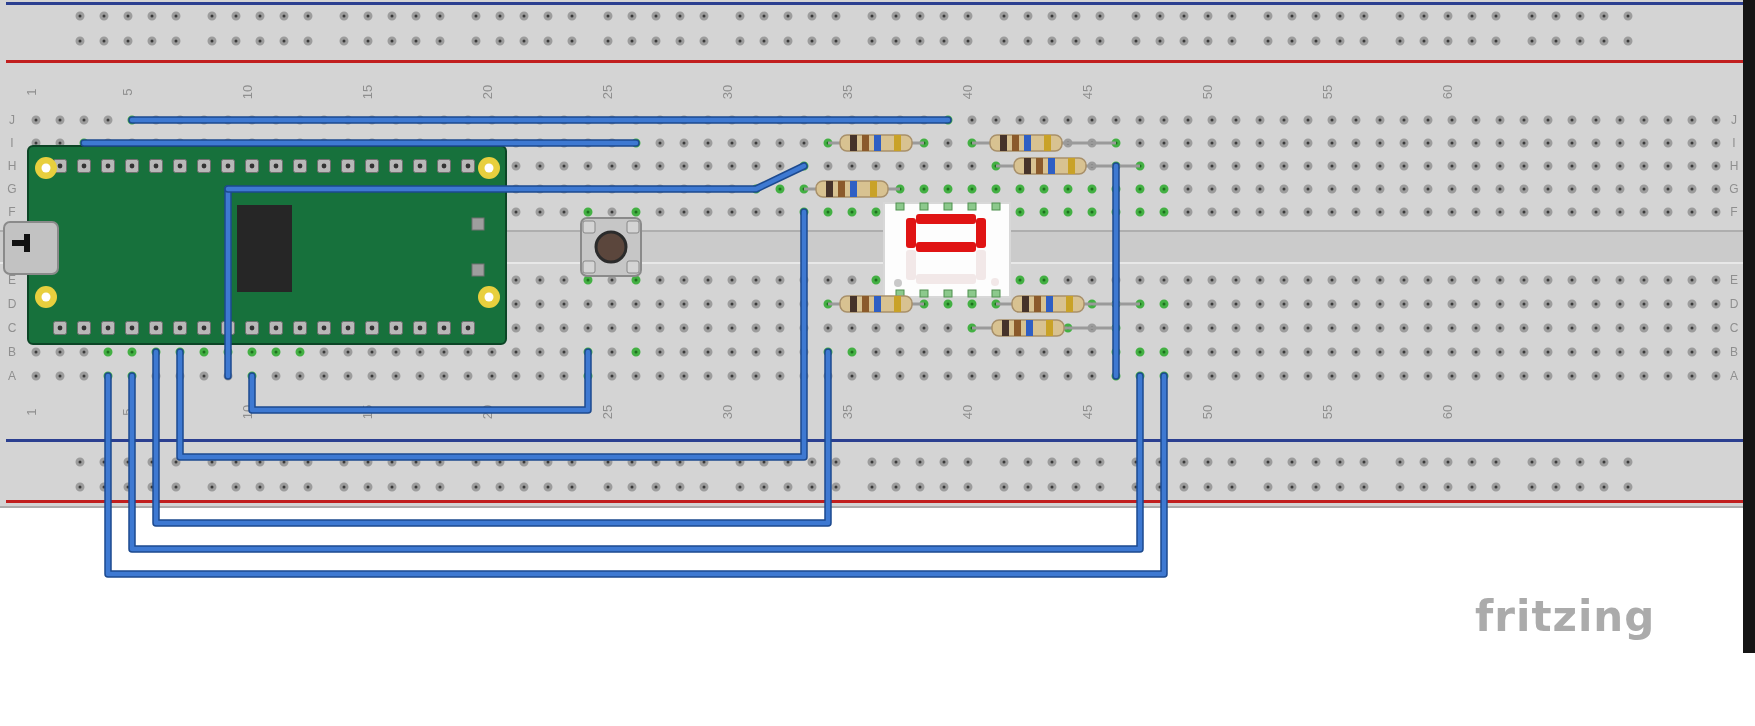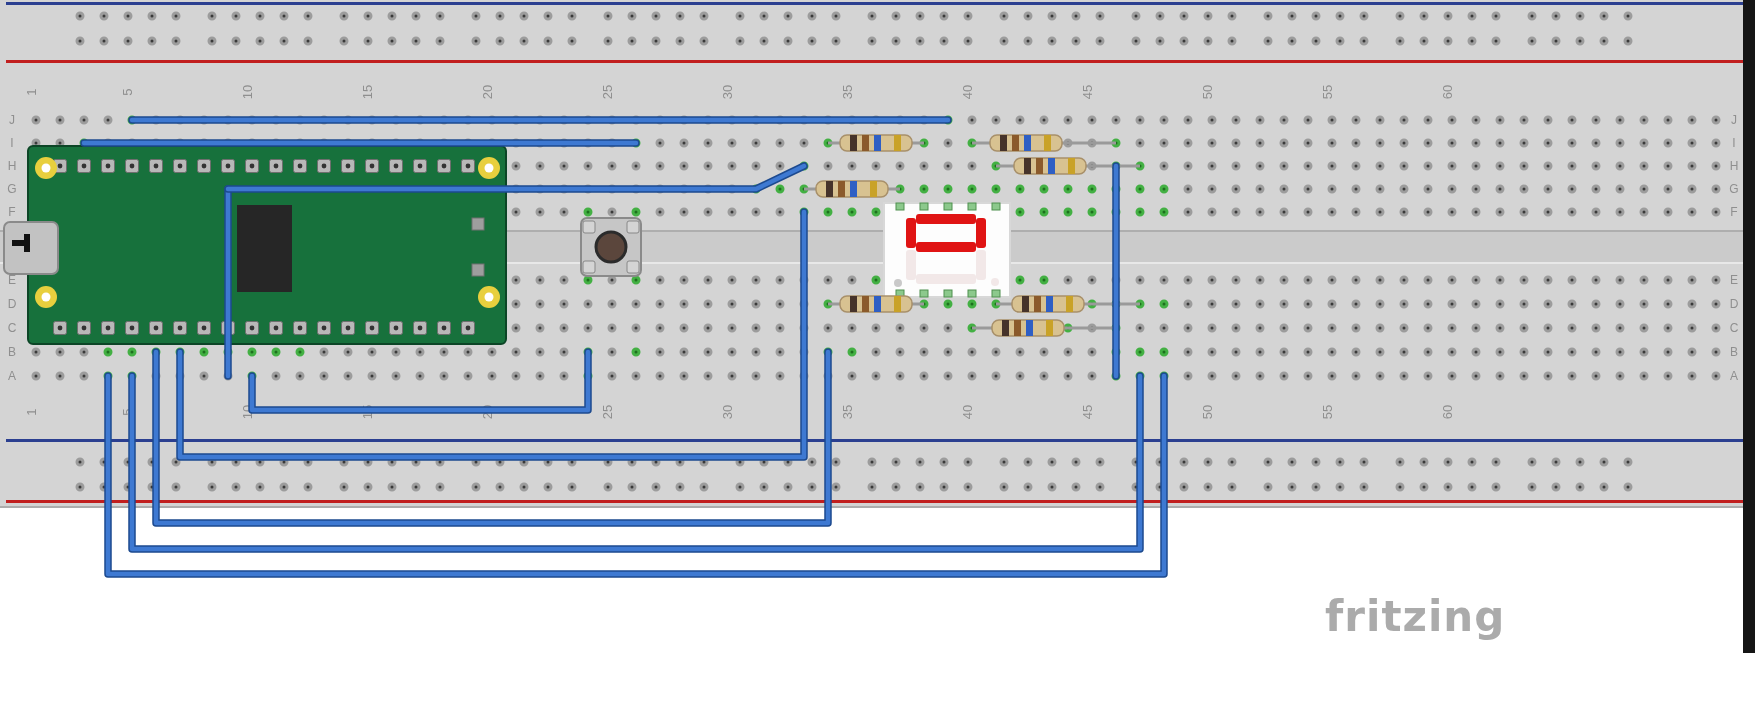--- a/index.html
+++ b/index.html
@@ -6,21 +6,21 @@
   .canvas{
     position:relative;
     width:1755px;height:726px;
     background:#ffffff;
     overflow:hidden;
     font-family:"Liberation Sans","DejaVu Sans",sans-serif;
   }
   #scene{position:absolute;left:0;top:0;}
   .watermark{
     position:absolute;
-    left:1325px;top:592px;
+    left:1475px;top:592px;
     font-family:"DejaVu Sans","Liberation Sans",sans-serif;
     font-size:42px;
     font-weight:700;
     letter-spacing:1px;
     user-select:none;
   }
   .edge-strip{
     position:absolute;
     left:1743px;top:0;
     width:12px;height:653px;

